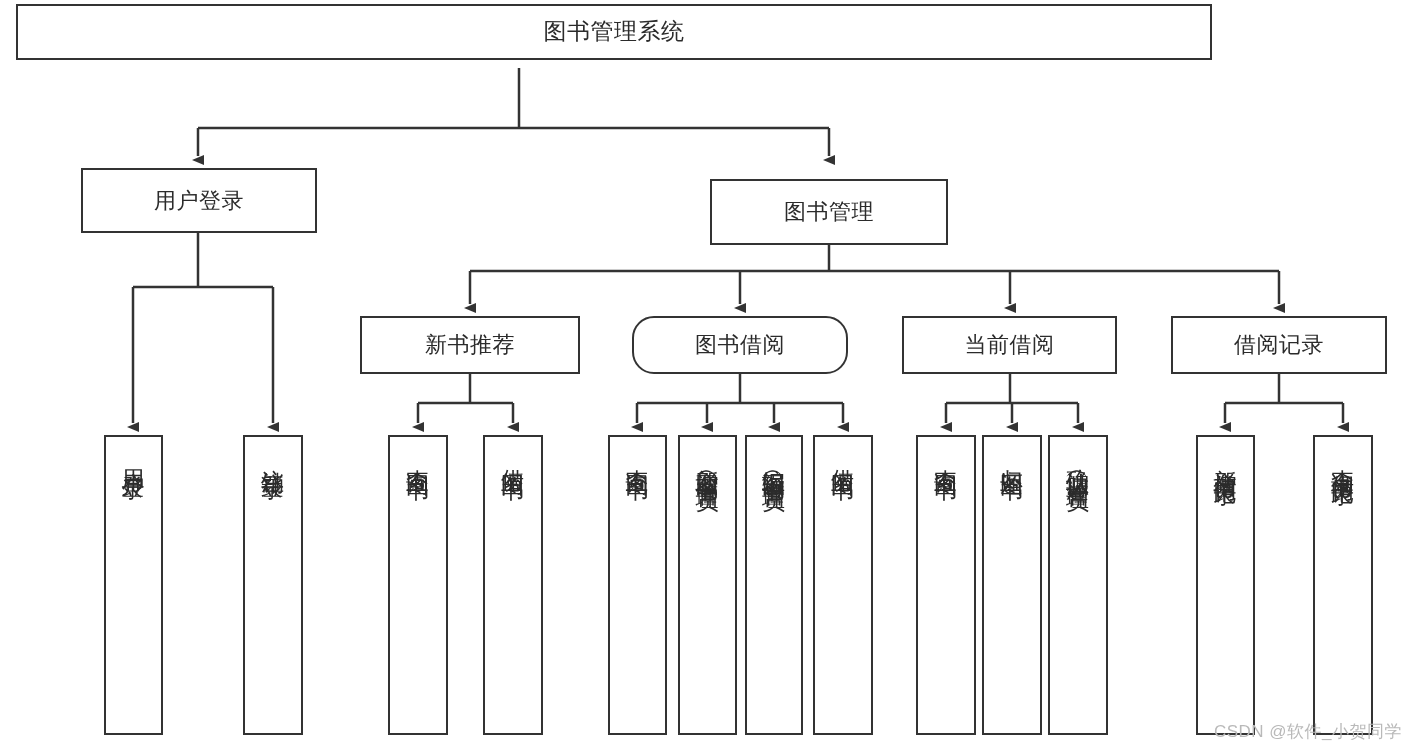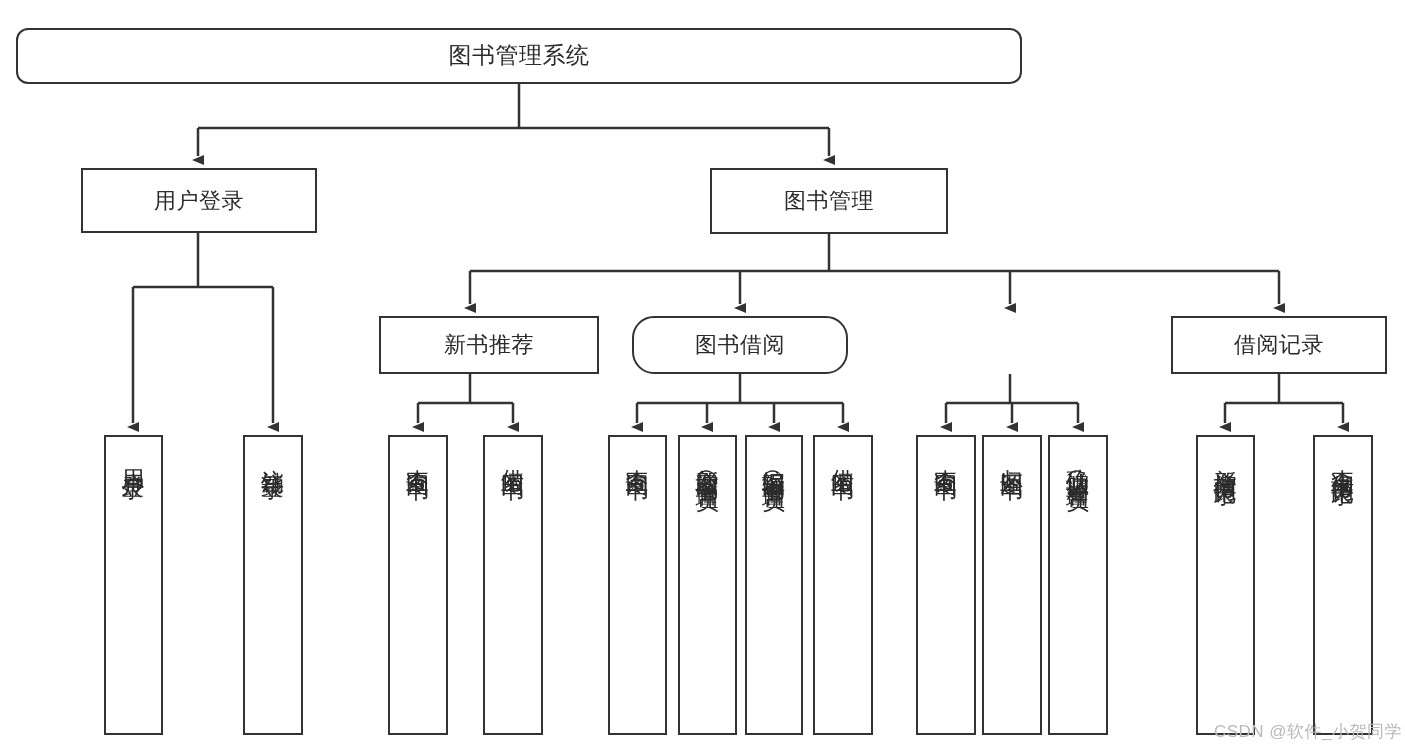--- a/index.html
+++ b/index.html
@@ -124,37 +124,40 @@
       <path d="M 1012 403 L 1012 423" marker-end="url(#arrow)"></path>
       <path d="M 1078 403 L 1078 423" marker-end="url(#arrow)"></path>
 
       <path d="M 1279 374 L 1279 403"></path>
       <path d="M 1225 403 L 1343 403"></path>
       <path d="M 1225 403 L 1225 423" marker-end="url(#arrow)"></path>
       <path d="M 1343 403 L 1343 423" marker-end="url(#arrow)"></path>
     </g>
   </svg>
 
-  <div class="node horiz root" style="left:16px; top:28px; width:1006px; height:56px;border-radius:12px;">
+  <div class="node horiz root" style="left:16px; top:4px; width:1196px; height:56px;">
     <span class="label">图书管理系统</span>
   </div>
 
   <div class="node horiz" style="left:81px; top:168px; width:236px; height:65px;">
     <span class="label">用户登录</span>
   </div>
-  <div class="node horiz" style="left:710px; top:168px; width:238px; height:66px;">
+  <div class="node horiz" style="left:710px; top:179px; width:238px; height:66px;">
     <span class="label">图书管理</span>
   </div>
 
-  <div class="node horiz" style="left:360px; top:316px; width:220px; height:58px;margin-left:19px;">
+  <div class="node horiz" style="left:360px; top:316px; width:220px; height:58px;">
     <span class="label">新书推荐</span>
   </div>
   <div class="node horiz" style="left:632px; top:316px; width:216px; height:58px;border-radius:22px;">
     <span class="label">图书借阅</span>
   </div>
+  <div class="node horiz" style="left:902px; top:316px; width:215px; height:58px;">
+    <span class="label">当前借阅</span>
+  </div>
   <div class="node horiz" style="left:1171px; top:316px; width:216px; height:58px;justify-content:center;">
     <span class="label">借阅记录</span>
   </div>
 
   <div class="node vert" style="left:104px; top:435px; width:59px; height:300px;">
     <span class="label">用户登录</span>
   </div>
   <div class="node vert" style="left:243px; top:435px; width:60px; height:300px;">
     <span class="label">注销登录</span>
   </div>

